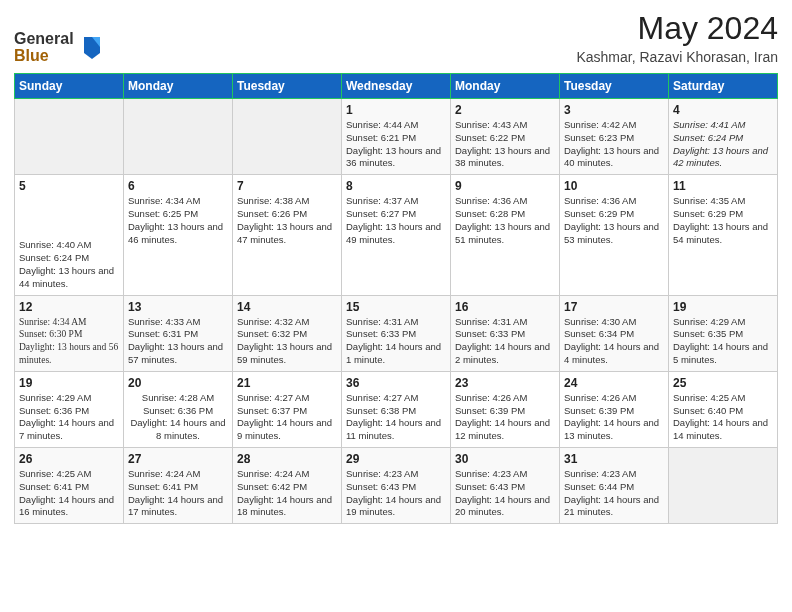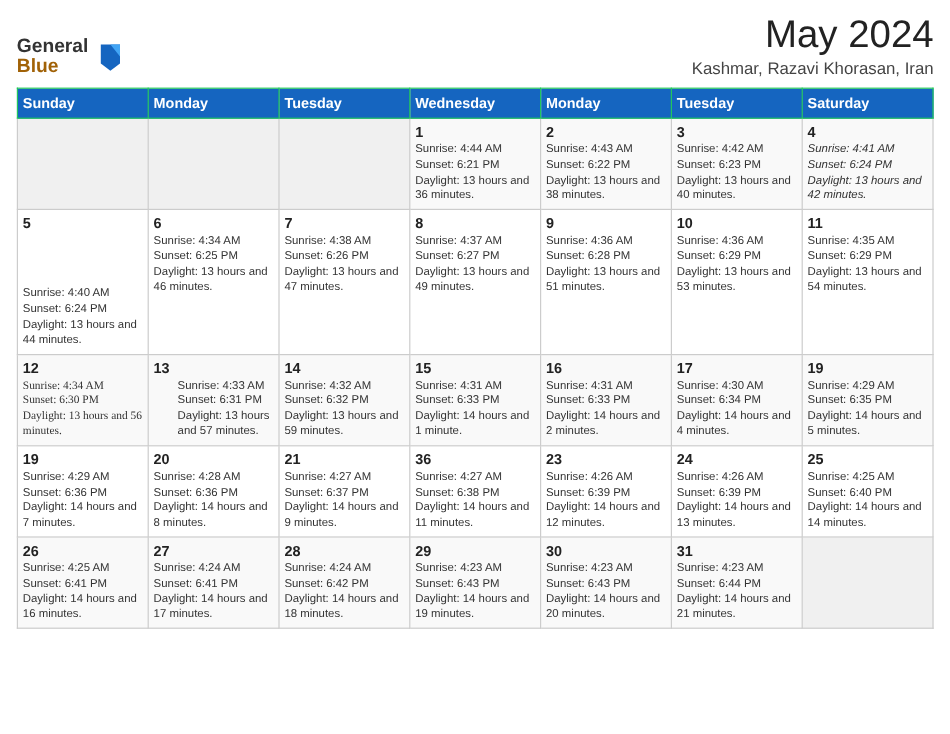--- a/index.html
+++ b/index.html
@@ -213,21 +213,21 @@
         </tr>
         <tr>
           <td>
             <span class="day-number">12</span>
             <div class="day-info" style="white-space: pre-line; font-family: Liberation Serif, serif;">Sunrise: 4:34 AM
 Sunset: 6:30 PM
 Daylight: 13 hours and 56 minutes.</div>
           </td>
           <td>
             <span class="day-number">13</span>
-            <div class="day-info" style="white-space: pre-line; margin-left: 20px;">Sunrise: 4:33 AM
+            <div class="day-info" style="white-space: pre-line;">Sunrise: 4:33 AM
 Sunset: 6:31 PM
 Daylight: 13 hours and 57 minutes.</div>
           </td>
           <td>
             <span class="day-number">14</span>
             <div class="day-info" style="white-space: pre-line;">Sunrise: 4:32 AM
 Sunset: 6:32 PM
 Daylight: 13 hours and 59 minutes.</div>
           </td>
           <td>
@@ -257,21 +257,21 @@
         </tr>
         <tr>
           <td>
             <span class="day-number">19</span>
             <div class="day-info" style="white-space: pre-line;">Sunrise: 4:29 AM
 Sunset: 6:36 PM
 Daylight: 14 hours and 7 minutes.</div>
           </td>
           <td>
             <span class="day-number">20</span>
-            <div class="day-info" style="white-space: pre-line;">Sunrise: 4:28 AM
+            <div class="day-info" style="white-space: pre-line; text-align: center;">Sunrise: 4:28 AM
 Sunset: 6:36 PM
 Daylight: 14 hours and 8 minutes.</div>
           </td>
           <td>
             <span class="day-number">21</span>
             <div class="day-info" style="white-space: pre-line;">Sunrise: 4:27 AM
 Sunset: 6:37 PM
 Daylight: 14 hours and 9 minutes.</div>
           </td>
           <td>

